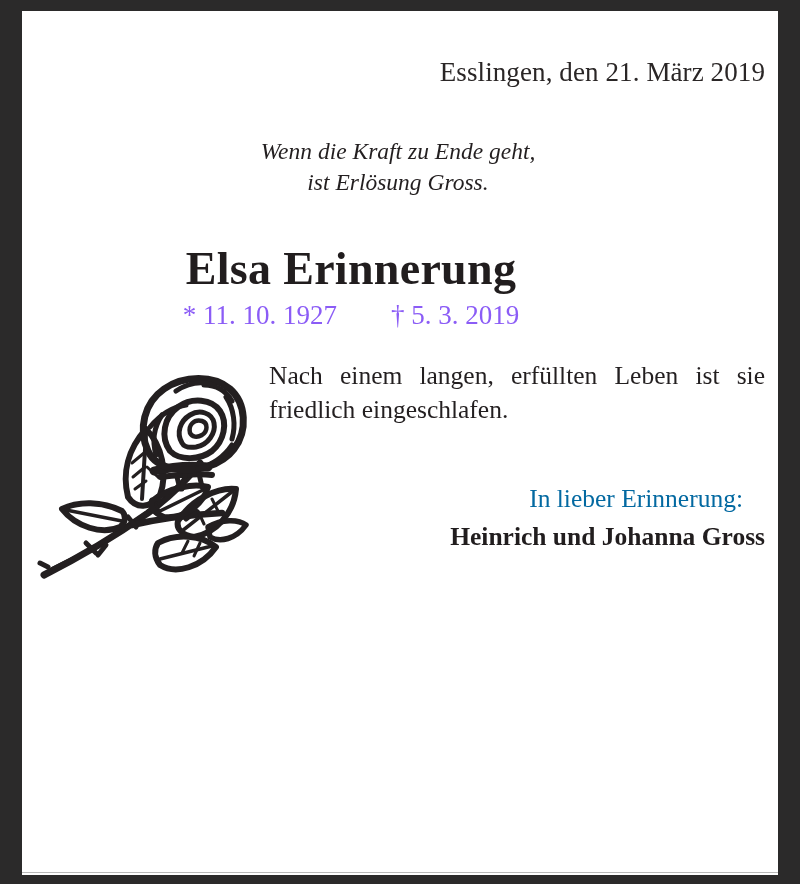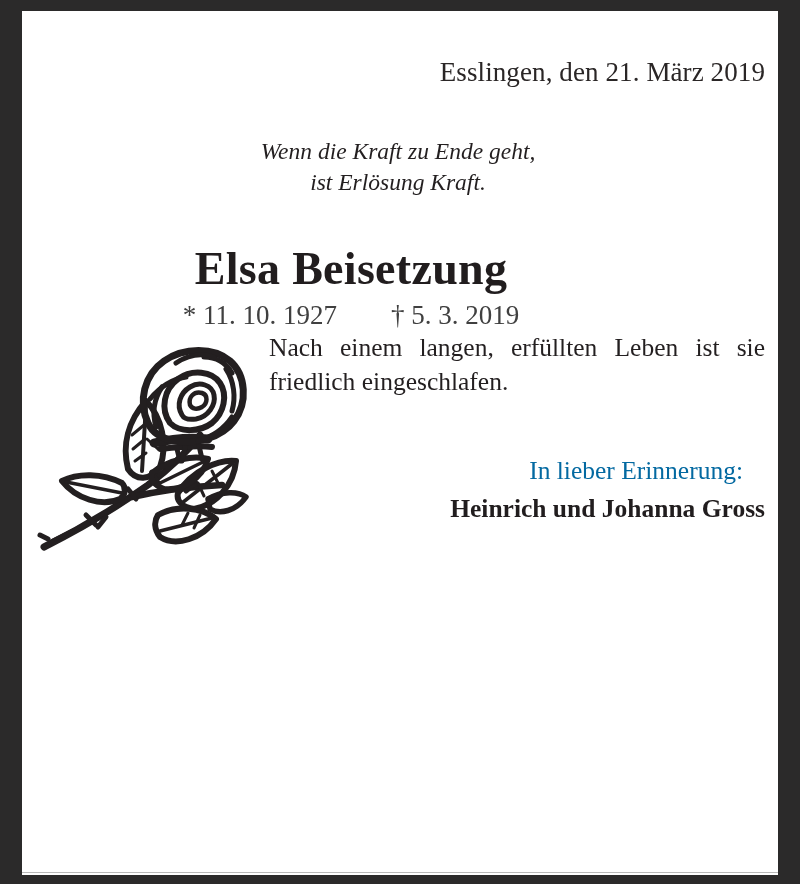--- a/index.html
+++ b/index.html
@@ -96,27 +96,28 @@
     font-weight: bold;
     letter-spacing: 0.3px;
     line-height: 1.0;
     color: #211d1e;
   }
 
   .life-dates {
     margin-top: 9px;
     font-size: 27px;
     line-height: 1.1;
-    color: #404040;
+    color: #8b5cf6;
     white-space: pre;
   }
 
   
   .middle-row {
     position: relative;
+    margin-top: 28px;
     min-height: 205px;
   }
 
   .rose-figure {
     position: absolute;
     left: 5px;
     top: 8px;
     width: 218px;
     height: 218px;
   }
@@ -177,25 +178,25 @@
 <div id="obituary-page">
 
   <div class="sheet">
 
     <div class="content">
 
       <div class="date-line">Esslingen, den 21. März 2019</div>
 
       <div class="epigraph">
         <div>Wenn die Kraft zu Ende geht,</div>
-        <div>ist Erlösung Kraft.</div>
+        <div>ist Erlösung Gross.</div>
       </div>
 
       <div class="name-block">
-        <div class="deceased-name">Elsa Beisetzung</div>
+        <div class="deceased-name">Elsa Erinnerung</div>
         <div class="life-dates">* 11. 10. 1927        † 5. 3. 2019</div>
       </div>
 
       <div class="middle-row">
 
         <div class="rose-figure">
           <svg viewBox="0 0 218 218" xmlns="http://www.w3.org/2000/svg" fill="none" stroke="#231f20" stroke-linecap="round" stroke-linejoin="round">
 
             <path d="M8 208 C 40 192, 78 170, 112 146 C 136 128, 152 112, 164 96" stroke-width="7"></path>
             <path d="M16 202 C 46 188, 84 166, 116 142" stroke-width="4"></path>

